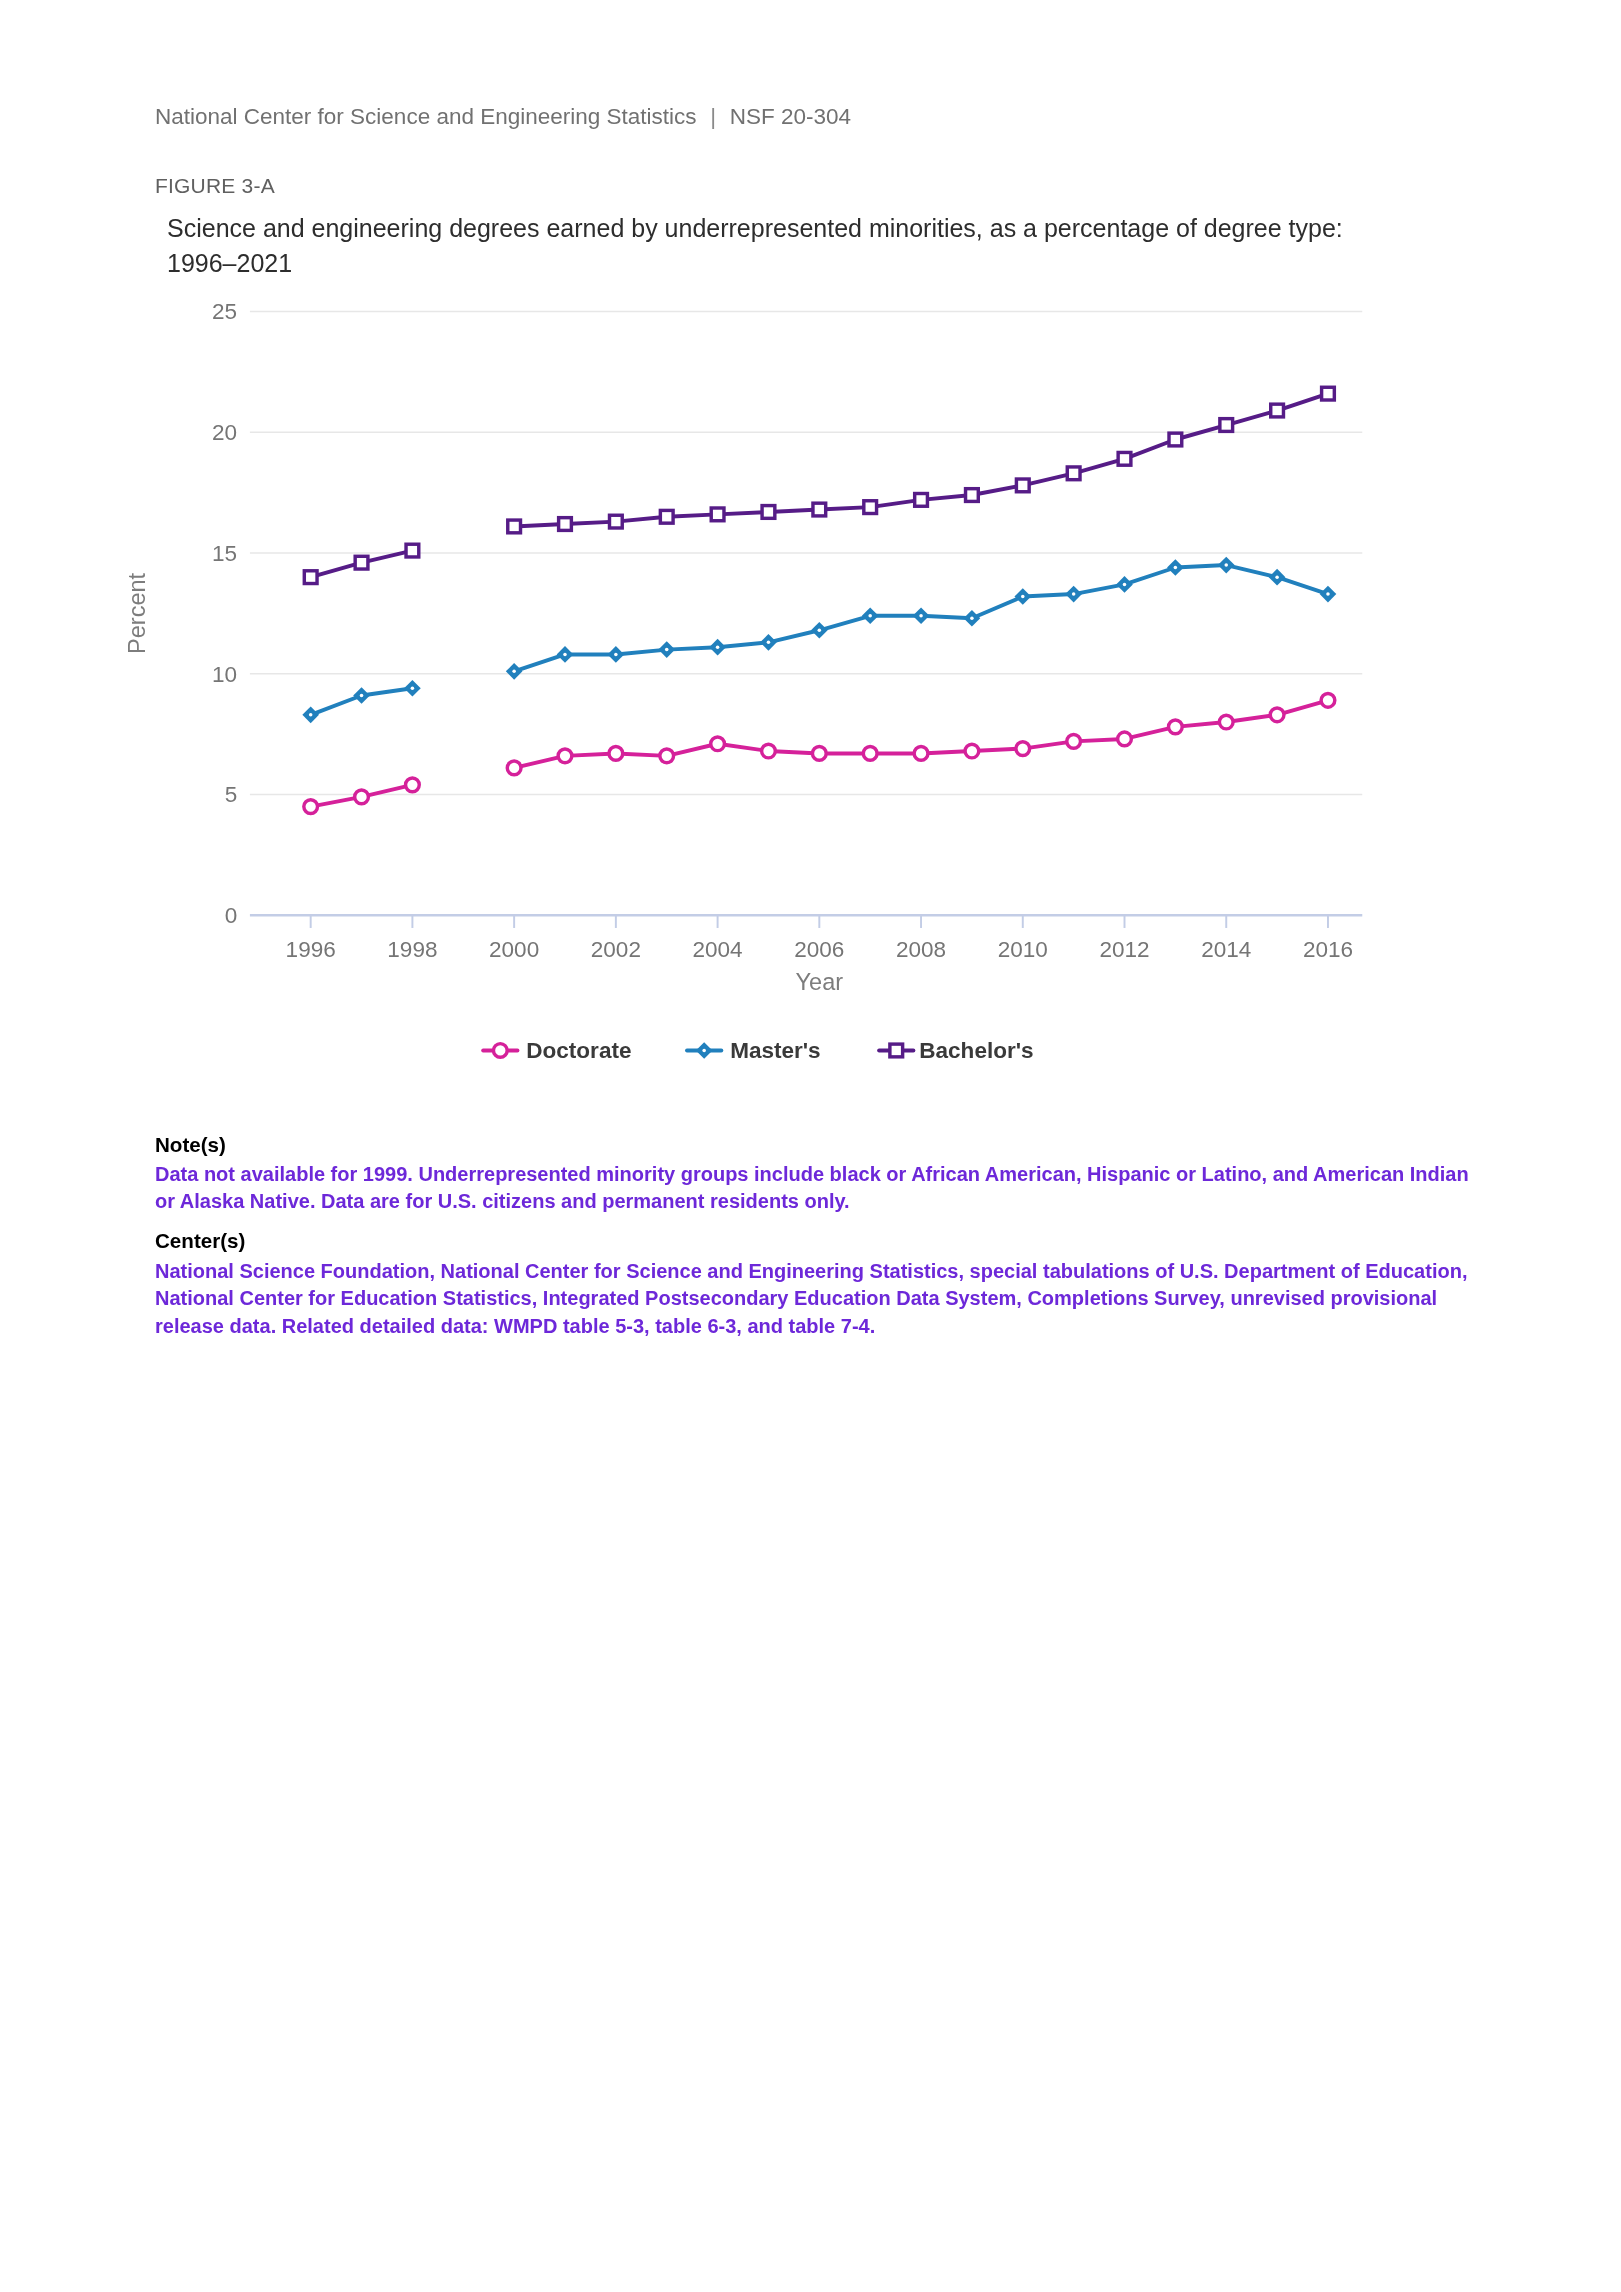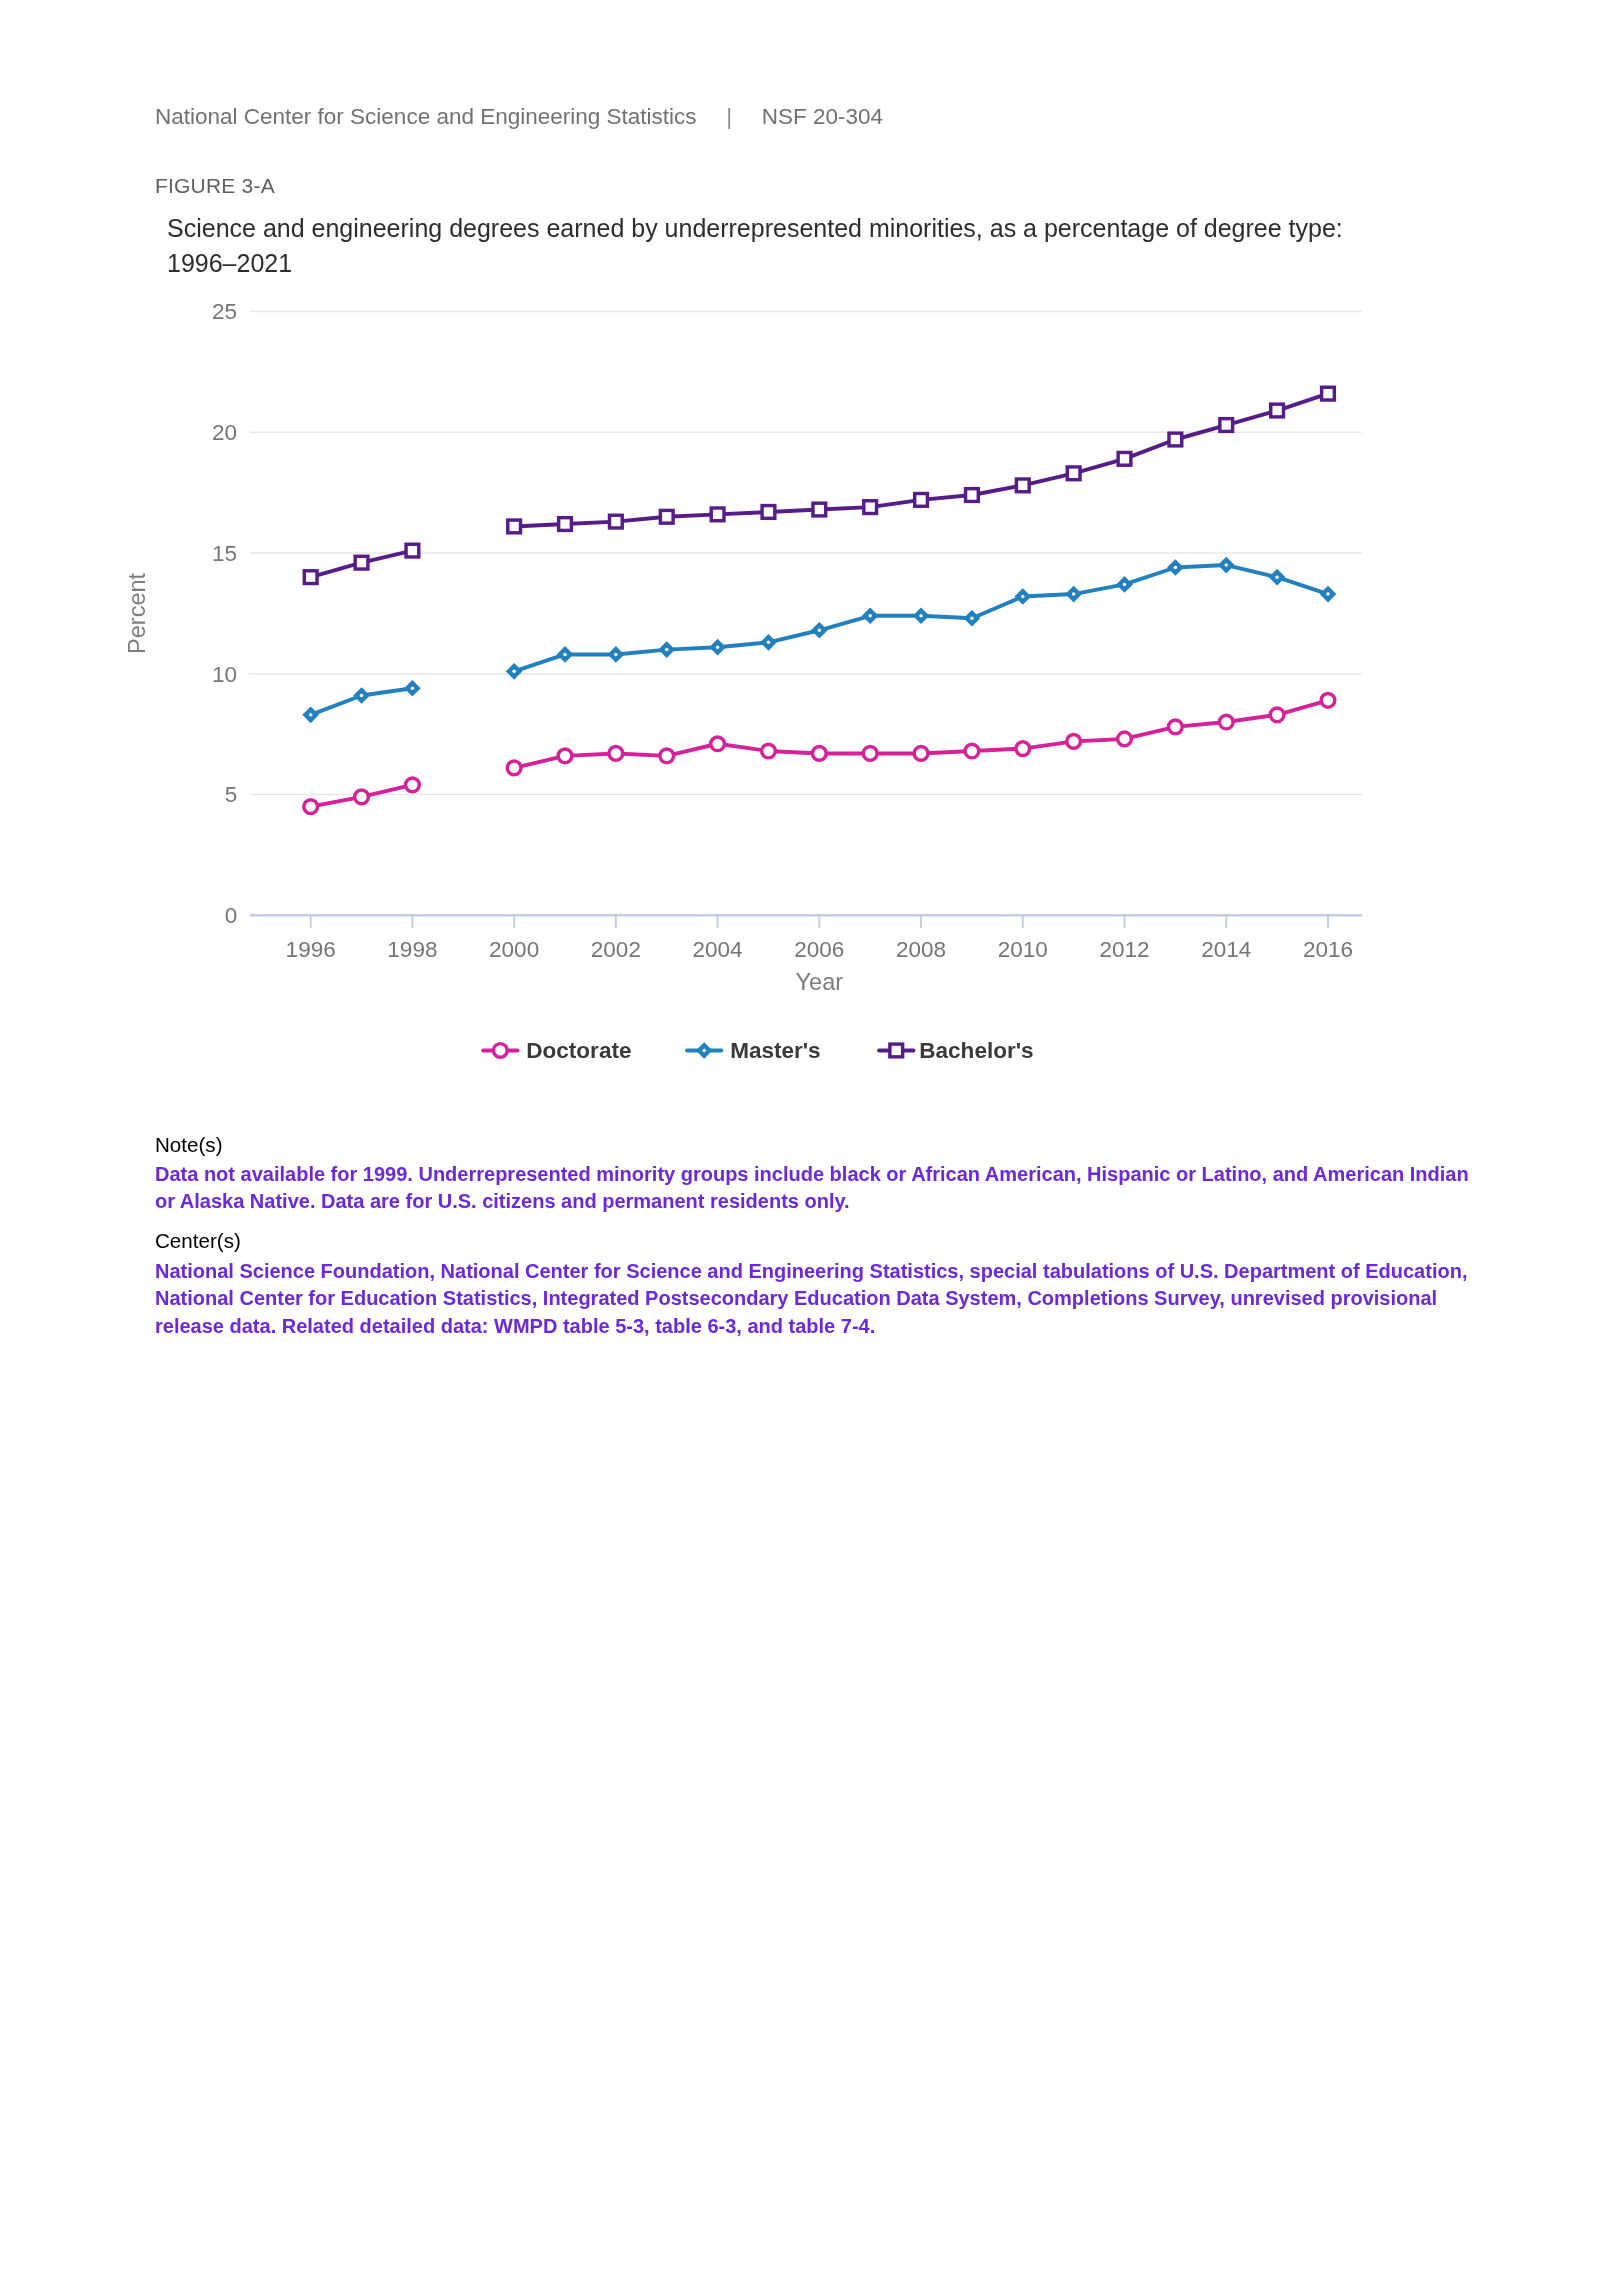--- a/index.html
+++ b/index.html
@@ -2,36 +2,36 @@
 <html><head>
 <meta charset="utf-8">
 <style>
   html,body{margin:0;padding:0;}
   body{
     width:1621px;height:2293px;background:#ffffff;position:relative;
     font-family:"Liberation Sans", sans-serif;overflow:hidden;
   }
   .header{
     position:absolute;left:155px;top:104px;font-size:22.5px;color:#717171;
-    display:flex;align-items:baseline;gap:16px;
+    display:flex;align-items:baseline;
   }
   .header .divider{margin:0 13.7px;color:#8a8a8a;}
   .figure-label{
     position:absolute;left:155px;top:174px;font-size:21px;color:#606060;
     letter-spacing:0.2px;
   }
   .figure-title{
     position:absolute;left:155px;top:199px;width:1372px;margin:12px;
     font-size:25px;line-height:35px;font-weight:400;color:#2d2d2d;
   }
   .figure-title span{display:block;}
   .chart{position:absolute;left:0;top:274px;}
   .chart text{font-family:"Liberation Sans", sans-serif;}
   .note-heading{
-    position:absolute;left:155px;font-size:20.6px;font-weight:400;color:#000;
+    position:absolute;left:155px;font-size:20.6px;font-weight:700;color:#000;
   }
   .note-body{
     position:absolute;left:155px;width:1325px;margin:0;
     font-size:20px;line-height:27.4px;font-weight:700;color:#6d28d9;
   }
   #notes-heading{top:1133px;}
   #notes-text{top:1161px;}
   #source-heading{top:1229px;}
   #source-text{top:1258px;}
 </style>

